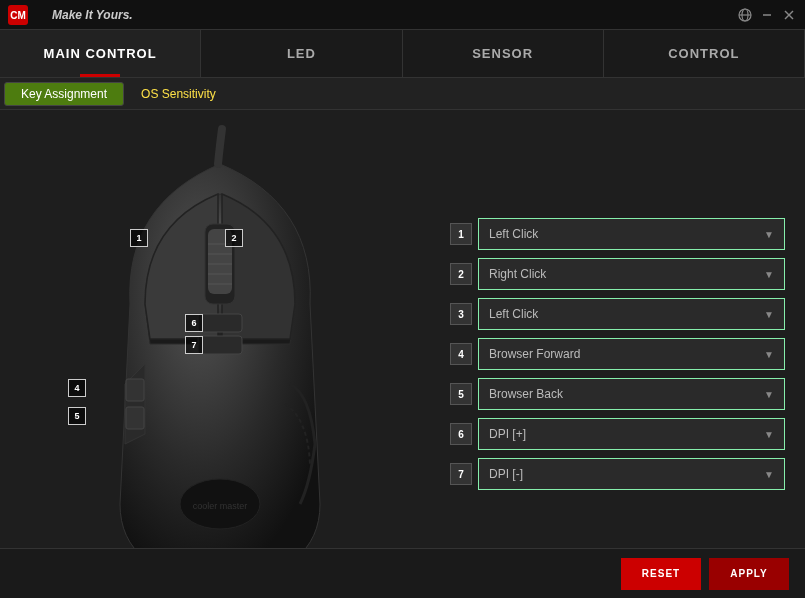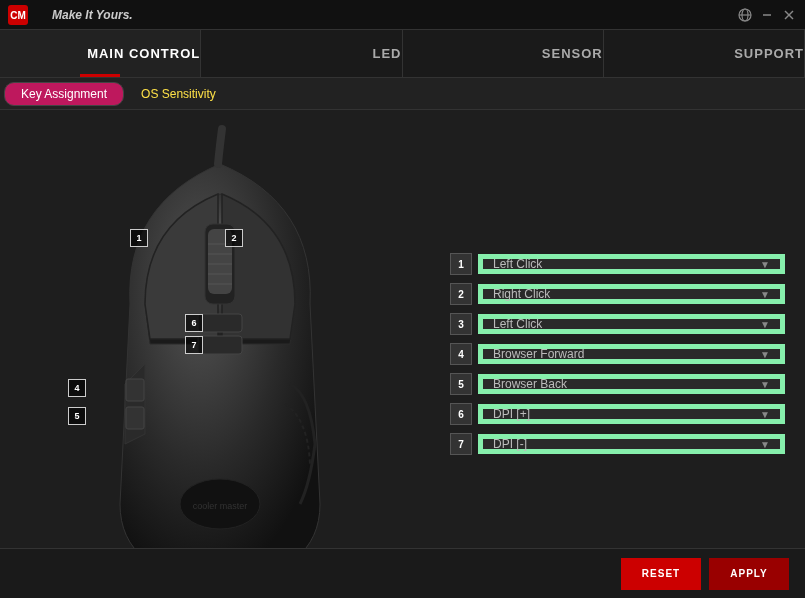--- a/index.html
+++ b/index.html
@@ -52,21 +52,21 @@
     #tabs {
       display: flex;
       height: 48px;
       background: #1a1a1a;
       border-bottom: 1px solid #333;
     }
     .tab {
       flex: 1;
       display: flex;
       align-items: center;
-      justify-content: flex-end;
+      justify-content: center;
       font-size: 13px;
       font-weight: bold;
       color: #aaa;
       cursor: pointer;
       border-right: 1px solid #333;
       letter-spacing: 1px;
       position: relative;
     }
     .tab.active {
       color: #fff;
@@ -94,23 +94,23 @@
     }
     .subtab {
       padding: 4px 16px;
       font-size: 12px;
       cursor: pointer;
       color: #fde047;
       border: 1px solid transparent;
     }
     .subtab.active {
       color: #fff;
-      background: #be185d;
+      background: #4d7c0f;
       border: 1px solid #444;
-      border-radius: 10px;
+      border-radius: 3px;
     }
 
     
     #main-content {
       display: flex;
       height: calc(598px - 30px - 48px - 32px);
       background: #1e1e1e;
     }
 
     
@@ -170,23 +170,23 @@
       font-size: 10px;
       font-weight: bold;
       display: flex;
       align-items: center;
       justify-content: center;
       flex-shrink: 0;
     }
 
     .assignment-dropdown {
       flex: 1;
-      height: 20px;
+      height: 32px;
       background: #2a2a2a;
-      border: 5px solid #86efac;
+      border: 1px solid #86efac;
       color: #bbb;
       display: flex;
       align-items: center;
       padding: 0 10px;
       font-size: 12px;
       cursor: pointer;
       position: relative;
       justify-content: space-between;
     }
 
@@ -277,21 +277,21 @@
   <div class="tab active">
     <span>MAIN CONTROL</span>
   </div>
   <div class="tab">
     <span>LED</span>
   </div>
   <div class="tab">
     <span>SENSOR</span>
   </div>
   <div class="tab">
-    <span>SUPPORT</span>
+    <span>CONTROL</span>
   </div>
 </div>
 
 <div id="subtabs">
   <div class="subtab active">
     <span>Key Assignment</span>
   </div>
   <div class="subtab">
     <span>OS Sensitivity</span>
   </div>

